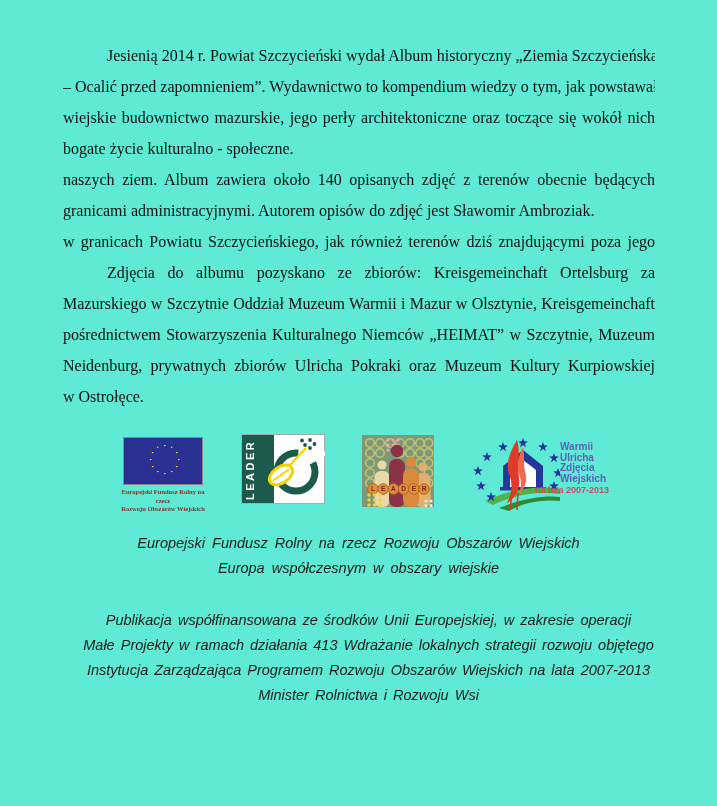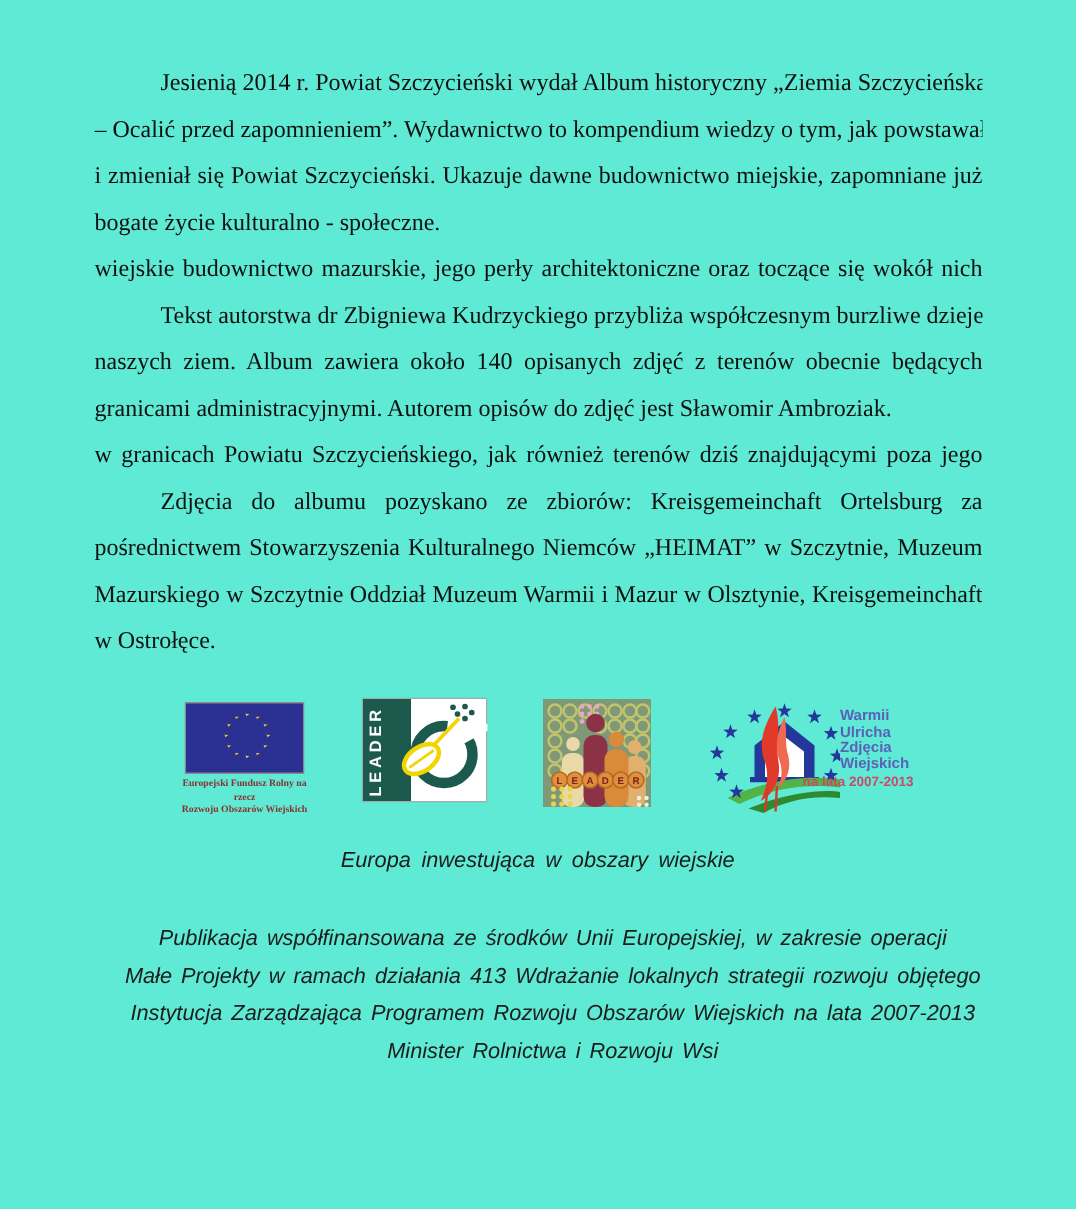--- a/index.html
+++ b/index.html
@@ -85,34 +85,33 @@
 </style>
 </head>
 <body>
 
 <div class="page">
 
   <div class="text-block">
     <div>
       <div class="jline first">Jesienią 2014 r. Powiat Szczycieński wydał Album historyczny „Ziemia Szczycieńska</div>
       <div class="jline">– Ocalić przed zapomnieniem”. Wydawnictwo to kompendium wiedzy o tym, jak powstawał</div>
-      <div class="jline">i zmieniał się Powiat Szczycieński. Ukazuje dawne budownictwo miejskie, zapomniane już</div>
+      <div class="jline">wiejskie budownictwo mazurskie, jego perły architektoniczne oraz toczące się wokół nich</div>
       <div class="jline plast">bogate życie kulturalno - społeczne.</div>
-      <div class="jline">wiejskie budownictwo mazurskie, jego perły architektoniczne oraz toczące się wokół nich</div>
     </div>
     <div>
-      <div class="jline first">Tekst autorstwa dr Zbigniewa Kudrzyckiego przybliża współczesnym burzliwe dzieje</div>
       <div class="jline">naszych ziem. Album zawiera około 140 opisanych zdjęć z terenów obecnie będących</div>
       <div class="jline plast">granicami administracyjnymi. Autorem opisów do zdjęć jest Sławomir Ambroziak.</div>
       <div class="jline">w granicach Powiatu Szczycieńskiego, jak również terenów dziś znajdującymi poza jego</div>
     </div>
     <div>
       <div class="jline first">Zdjęcia do albumu pozyskano ze zbiorów: Kreisgemeinchaft Ortelsburg za</div>
+      <div class="jline">Mazurskiego w Szczytnie Oddział Muzeum Warmii i Mazur w Olsztynie, Kreisgemeinchaft</div>
       <div class="jline">pośrednictwem Stowarzyszenia Kulturalnego Niemców „HEIMAT” w Szczytnie, Muzeum</div>
-      <div class="jline">Mazurskiego w Szczytnie Oddział Muzeum Warmii i Mazur w Olsztynie, Kreisgemeinchaft</div>
+      <div class="jline">Neidenburg, prywatnych zbiorów Ulricha Pokraki oraz Muzeum Kultury Kurpiowskiej</div>
       <div class="jline plast">w Ostrołęce.</div>
     </div>
   </div>
 
   <div class="logo-row">
 
     <div class="eu-flag-block">
       <svg width="80" height="48" viewBox="0 0 80 48">
         <defs>
           <polygon id="star" points="0,-3.4 0.79,-1.09 3.23,-1.05 1.28,0.42 2．0,2.75 0,1.35 -2.0,2.75 -1.28,0.42 -3.23,-1.05 -0.79,-1.09"></polygon>
@@ -288,21 +287,22 @@
         <div>Warmii</div>
         <div>Ulricha</div>
         <div>Zdjęcia</div>
         <div>Wiejskich</div>
       </div>
       <div class="prow-years">na lata 2007-2013</div>
     </div>
   </div>
 
   <div class="efr-caption">
-    <div>Europa inwestująca w obszary wiejskie</div>
+    <div>Europejski Fundusz Rolny na rzecz Rozwoju Obszarów Wiejskich</div>
+    <div>Europa współczesnym w obszary wiejskie</div>
   </div>
 
   <div class="footer-block">
     <div>Publikacja współfinansowana ze środków Unii Europejskiej, w zakresie operacji</div>
     <div>Małe Projekty w ramach działania 413 Wdrażanie lokalnych strategii rozwoju objętego</div>
     <div>Instytucja Zarządzająca Programem Rozwoju Obszarów Wiejskich na lata 2007-2013</div>
     <div>Minister Rolnictwa i Rozwoju Wsi</div>
   </div>
 
 </div>

